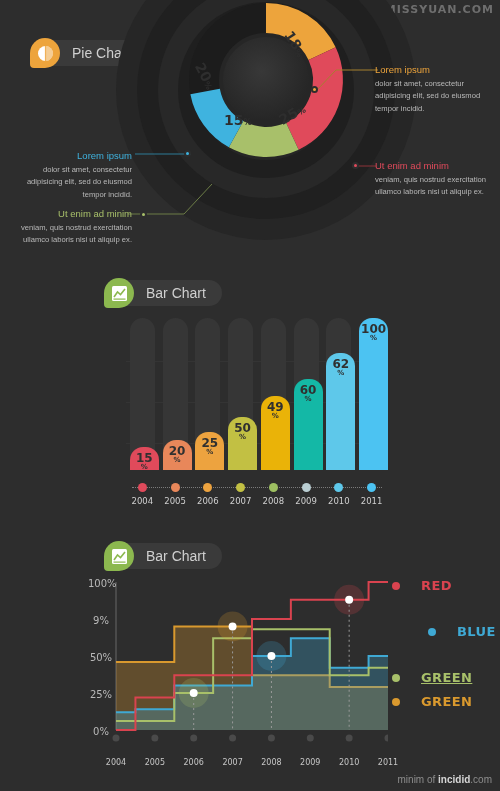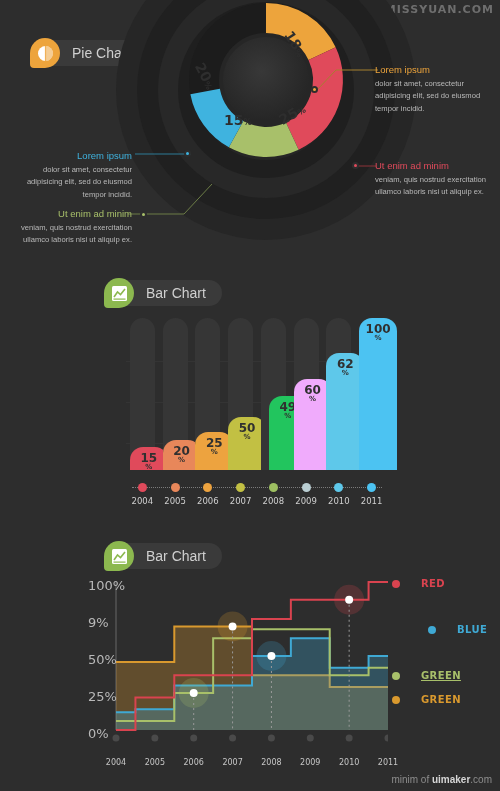--- a/index.html
+++ b/index.html
@@ -72,54 +72,54 @@
 
   
   .bars { position: absolute; left: 126px; top: 318px; width: 262px; height: 152px; }
   .grid-line { position: absolute; left: 0; right: 0; height: 1px; background: #343434; }
   .bcol { position: absolute; bottom: 0; width: 25px; }
   .track {
     position: absolute; bottom: 0; left: 0; width: 25px; height: 152px;
     background: #363636; border-radius: 13px 13px 0 0;
   }
   .bar {
-    position: absolute; bottom: 0; left: 0; width: 38px;
+    position: absolute; bottom: 0; left: 0; width: 29px;
     border-radius: 13px 13px 0 0; text-align: center;
     font-family: "DejaVu Sans", sans-serif; font-weight: bold; color: #303030;
   }
   .bar .num { display: block; font-size: 12px; line-height: 1; padding-top: 5px; }
   .bar .pct { display: block; font-size: 7px; line-height: 1; }
   .axis-dots { position: absolute; left: 126px; top: 483px; width: 262px; height: 9px; }
   .dotline {
     position: absolute; left: 6px; right: 6px; top: 4px; height: 1px;
     border-top: 1px dotted #7b7b7b;
   }
   .ydot { position: absolute; top: 0; width: 9px; height: 9px; border-radius: 50%; }
   .years { position: absolute; left: 126px; top: 496px; width: 262px; height: 14px; }
   .yr {
     position: absolute; width: 30px; text-align: center;
     font-size: 8.5px; color: #cfcfcf; font-family: "DejaVu Sans", sans-serif;
   }
 
   
   .lines { position: absolute; left: 88px; top: 578px; width: 300px; height: 170px; }
   .ylab {
-    position: absolute; width: 26px; text-align: left;
-    font-size: 13px; color: #b9b9b9; font-family: "DejaVu Sans", sans-serif;
+    position: absolute; width: 26px; text-align: center;
+    font-size: 10px; color: #b9b9b9; font-family: "DejaVu Sans", sans-serif;
   }
   .lc-years { position: absolute; left: 95px; top: 758px; width: 290px; height: 12px; }
   .lc-years .yr2 {
     position: absolute; width: 32px; text-align: center;
     font-size: 8px; color: #c6c6c6; font-family: "DejaVu Sans", sans-serif;
   }
   .legend { position: absolute; }
   .legend-row { position: absolute; display: flex; align-items: center; gap: 5px; }
   .legend-row .ldot { width: 8px; height: 8px; border-radius: 50%; }
   .legend-row .ltxt {
-    font-size: 10px; font-family: "DejaVu Sans", sans-serif;
+    font-size: 13px; font-family: "DejaVu Sans", sans-serif;
     font-weight: bold; letter-spacing: .4px; padding-left: 16px;
   }
 </style>
 </head>
 <body>
 
 <div id="page">
 
   <div class="wm-top">思缘设计论坛  WWW.MISSYUAN.COM</div>
 
@@ -251,28 +251,28 @@
       </div>
       <div class="bcol" style="left: 102.125px;">
         <div class="track"></div>
         <div class="bar" style="height: 53.2px; background: rgb(194, 192, 67);">
           <span class="num">50</span>
           <span class="pct">%</span>
         </div>
       </div>
       <div class="bcol" style="left: 134.875px;">
         <div class="track"></div>
-        <div class="bar" style="height: 74.48px; background: #22c55e; margin-left: 8px;">
+        <div class="bar" style="height: 74.48px; background: #eab308;">
           <span class="num">49</span>
           <span class="pct">%</span>
         </div>
       </div>
       <div class="bcol" style="left: 167.625px;">
         <div class="track"></div>
-        <div class="bar" style="height: 91.2px; background: #f0abfc;">
+        <div class="bar" style="height: 91.2px; background: #14b8a6;">
           <span class="num">60</span>
           <span class="pct">%</span>
         </div>
       </div>
       <div class="bcol" style="left: 200.375px;">
         <div class="track"></div>
         <div class="bar" style="height: 117.04px; background: rgb(94, 200, 234);">
           <span class="num">62</span>
           <span class="pct">%</span>
         </div>
@@ -372,15 +372,15 @@
         <div class="ldot" style="background: rgb(168, 192, 106);"></div>
         <div class="ltxt" style="color: rgb(168, 192, 106); text-decoration: underline;">GREEN</div>
       </div>
       <div class="legend-row" style="top: 116px;">
         <div class="ldot" style="background: rgb(217, 153, 46);"></div>
         <div class="ltxt" style="color: rgb(217, 153, 46);">GREEN</div>
       </div>
     </div>
 
   <div class="wm-bottom">
-    <span>minim of </span><b>uimaker</b><span>.com</span>
+    <span>minim of </span><b>incidid</b><span>.com</span>
   </div>
 </div>
 
 </body></html>

